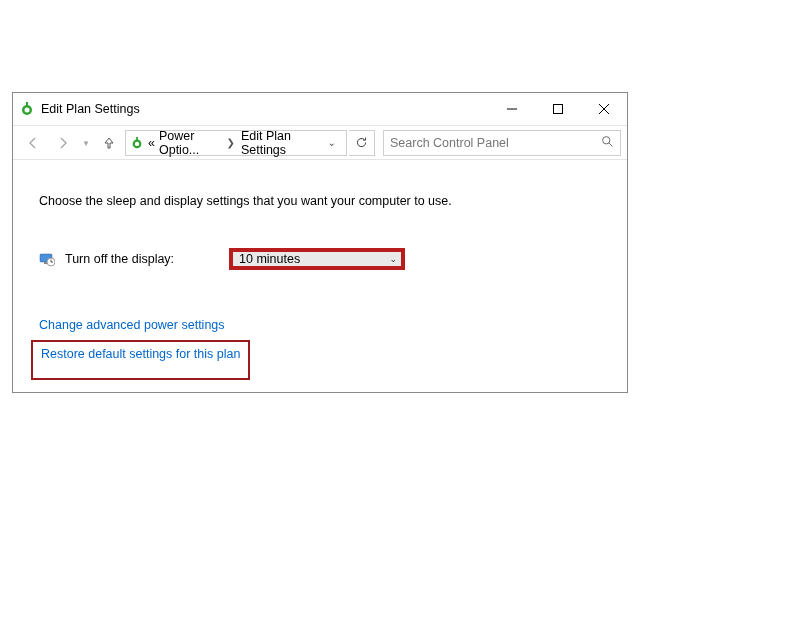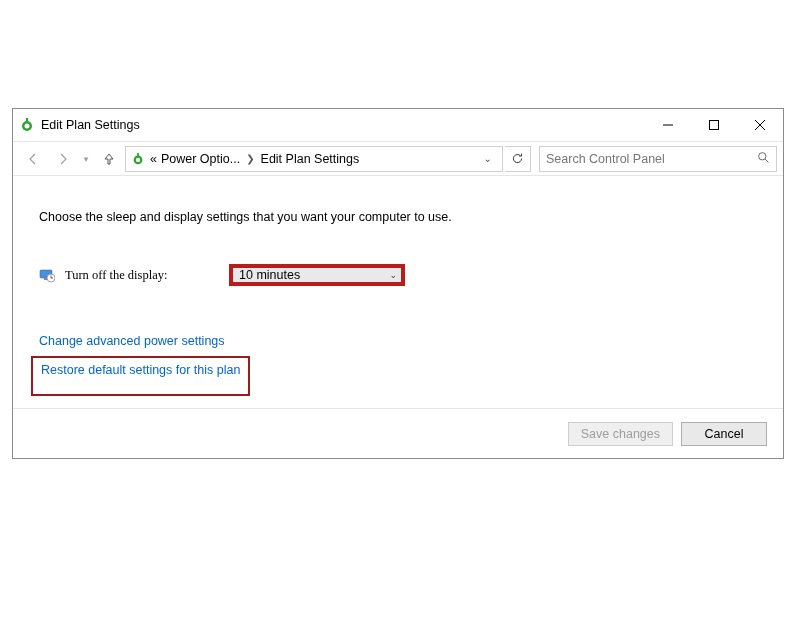--- a/index.html
+++ b/index.html
@@ -1,20 +1,20 @@
 <!DOCTYPE html>
 <html><head>
   <meta charset="utf-8">
   <style>
     * { box-sizing: border-box; margin: 0; padding: 0; font-family: "Segoe UI", Tahoma, sans-serif; }
     body { background: #fff; width: 800px; height: 620px; position: relative; }
     .window {
       position: absolute;
-      left: 12px; top: 108px;
-      width: 772px;
+      left: 12px; top: 92px;
+      width: 616px;
       background: #fff;
       border: 1px solid #8a8a8a;
     }
     .title-bar {
       height: 32px;
       display: flex;
       align-items: center;
       padding-left: 6px;
       font-size: 12.5px;
       color: #000;
@@ -91,21 +91,21 @@
     .subtext {
       font-size: 12.5px; color: #000;
       margin-bottom: 40px;
     }
     .row {
       display: flex; align-items: center;
       gap: 10px;
       margin-bottom: 48px;
     }
     .disp-icon { width: 16px; height: 16px; display: inline-flex; }
-    .row-label { font-size: 12.5px; color: #000; width: 154px; font-family: Liberation Serif, serif; }
+    .row-label { font-size: 12.5px; color: #000; width: 154px; }
     .select {
       width: 176px; height: 22px;
       background: #e9e9e9;
       border: 4px solid #b91c1c;
       display: flex; align-items: center;
       padding: 0 6px;
       font-size: 12.5px;
       color: #000;
       position: relative;
     }
@@ -249,18 +249,14 @@
       </div>
     </div>
 
     <a class="link">Change advanced power settings</a>
 
     <div class="highlight-box">
       <a class="link">Restore default settings for this plan</a>
     </div>
   </div>
 
-  <div class="footer">
-    <div class="btn disabled">Save changes</div>
-    <div class="btn">Cancel</div>
-  </div>
 
 </div>
 
 </body></html>

